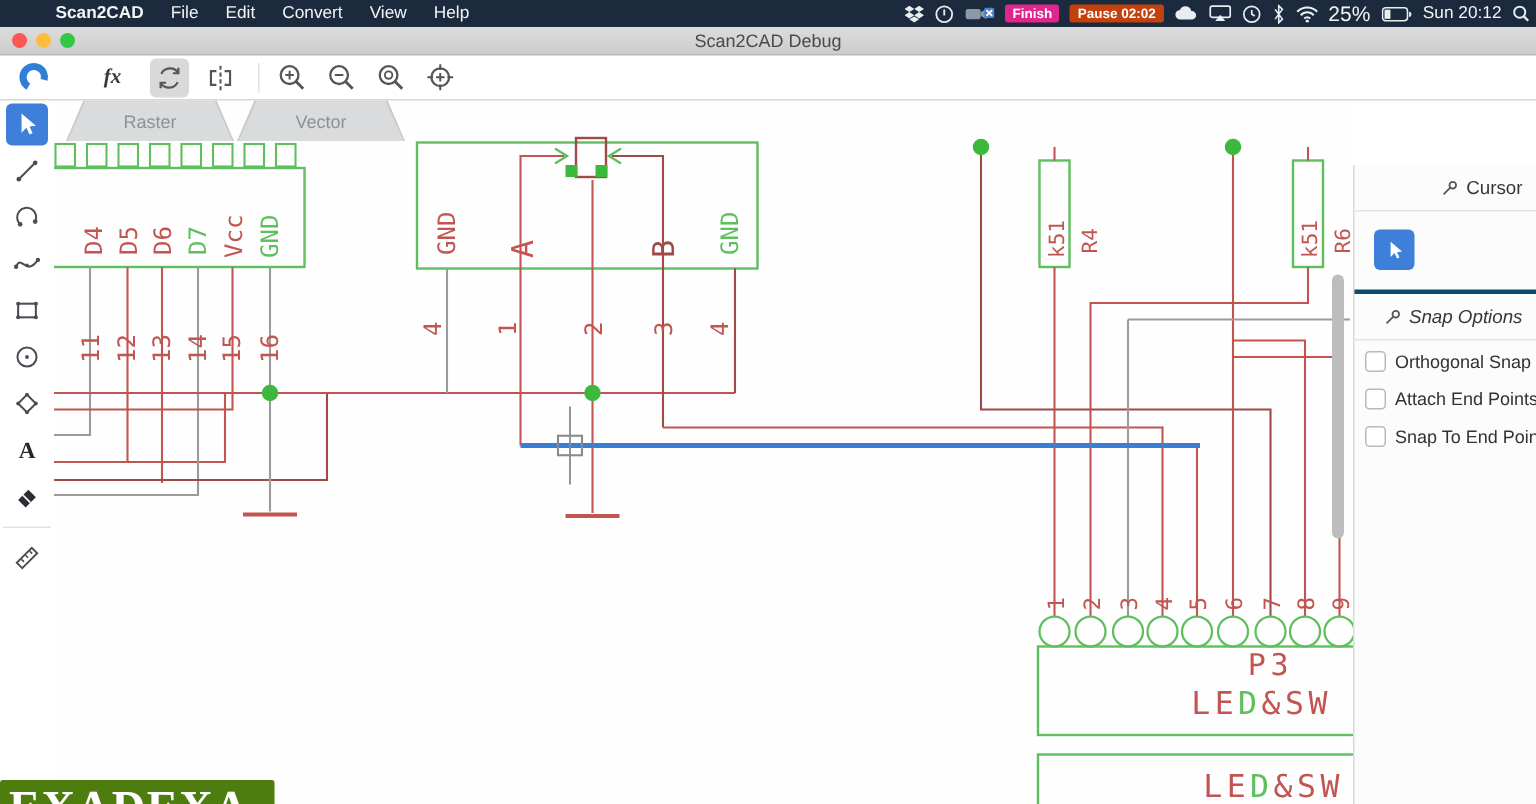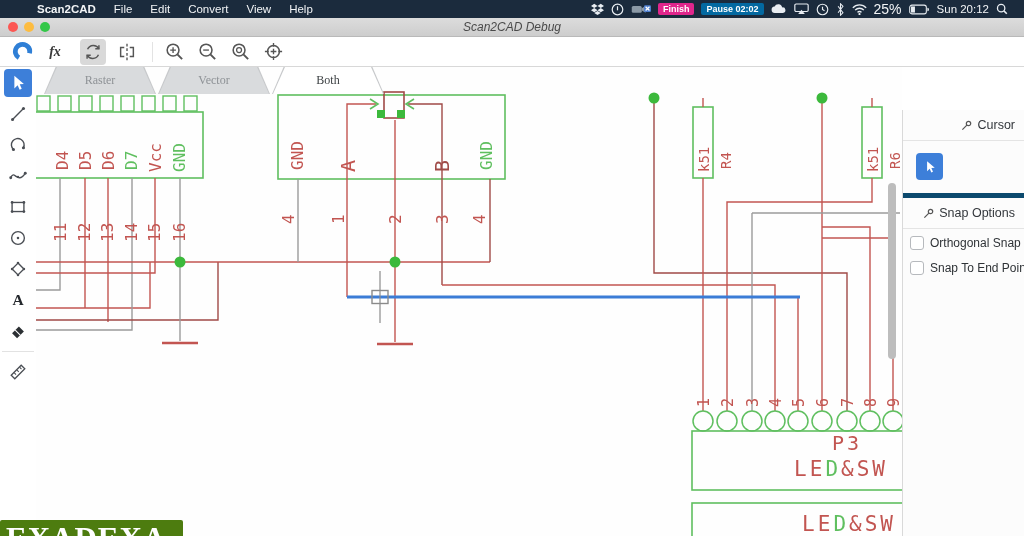--- a/index.html
+++ b/index.html
@@ -2,50 +2,50 @@
 <html><head>
 <meta charset="utf-8">
 <style>
   html,body{margin:0;padding:0;width:1024px;height:536px;overflow:hidden;
     font-family:"Liberation Sans",sans-serif;background:#fff;}
   .menubar{position:absolute;left:0;top:0;width:1024px;height:18px;background:#1b2b3d;
     display:flex;align-items:center;color:#f2f4f6;font-size:11.5px;z-index:50;}
   .mb-left{display:flex;align-items:center;gap:0;padding-left:10px;}
   .mb-item{padding:0 9px;white-space:nowrap;}
   .mb-app{font-weight:bold;}
-  .mb-right{margin-left:auto;display:flex;align-items:center;gap:7px;padding-right:16px;}
+  .mb-right{margin-left:auto;display:flex;align-items:center;gap:7px;padding-right:4px;}
   .mb-right svg{display:block;}
   .badge{font-size:9px;font-weight:bold;padding:1px 5px;border-radius:2px;color:#fff;white-space:nowrap;}
   .titlebar{position:absolute;left:0;top:18px;width:1024px;height:18px;
     background:linear-gradient(#dcdcdc,#cdcdcd);border-bottom:1px solid #b9b9b9;z-index:49;}
   .tl{position:absolute;top:4px;width:10px;height:10px;border-radius:50%;}
-  .wintitle{position:absolute;left:0;right:0;top:2px;text-align:center;font-size:12px;color:#4a4a4a;font-style:italic;}
+  .wintitle{position:absolute;left:0;right:0;top:2px;text-align:center;font-size:12px;color:#4a4a4a;}
   .toolbar{position:absolute;left:0;top:37px;width:1024px;height:29px;background:#fff;
     border-bottom:1px solid #d8d8d8;display:flex;align-items:center;z-index:48;}
   .tb-btn{height:26px;min-width:26px;display:flex;align-items:center;justify-content:center;margin-left:8px;border-radius:4px;}
   .tb-sel{background:#d9d9d9;}
   .fx{font-style:italic;font-weight:bold;font-size:14px;color:#3a3a3a;font-family:"Liberation Serif",serif;}
   .palette{position:absolute;left:0;top:66px;width:36px;height:470px;background:#fff;z-index:40;}
   .ptool{width:28px;height:28px;margin:3px auto;display:flex;align-items:center;justify-content:center;border-radius:4px;}
   .ptool-sel{background:#3d7fd9;}
   .psep{border-top:1px solid #e2e2e2;margin:6px 2px;}
   .canvas-wrap{position:absolute;left:36px;top:66px;width:866px;height:470px;background:#fefefe;}
-  .tabs{position:absolute;left:44px;top:66px;height:28px;display:flex;z-index:45;font-family:Liberation Serif, serif;}
+  .tabs{position:absolute;left:44px;top:66px;height:28px;display:flex;z-index:45;}
   .tab{position:relative;width:112px;height:28px;margin-right:2px;}
   .tab-outer{position:absolute;inset:0;background:#c7c9cb;
     clip-path:polygon(12px 0,calc(100% - 12px) 0,100% 100%,0 100%);}
   .tab-inner{position:absolute;inset:1px 1px 0 1px;background:#d9dbdd;
     clip-path:polygon(12px 0,calc(100% - 12px) 0,100% 100%,0 100%);
     display:flex;align-items:center;justify-content:center;font-size:12px;color:#8e9296;}
   .tab.active .tab-inner{background:#fff;color:#3c4043;}
   .rpanel{position:absolute;left:902px;top:66px;width:122px;height:446px;background:#fcfcfc;
     border-left:1px solid #d9d9d9;z-index:46;font-size:12.5px;color:#33373c;margin-top:44px;}
   .rp-head{height:30px;display:flex;align-items:center;justify-content:flex-end;gap:5px;
     padding-right:10px;border-bottom:1px solid #e4e4e4;}
-  .rp-head2{border-top:5px solid #0c4a6e;margin-top:13px;}
+  .rp-head2{border-top:3px solid #0c4a6e;margin-top:13px;font-style:italic;}
   .cursor-btn{width:27px;height:27px;background:#3d7fd9;border-radius:4px;margin:12px 0 0 13px;
     display:flex;align-items:center;justify-content:center;}
   .chk-row{display:flex;align-items:center;gap:6px;padding:4px 0 4px 7px;margin-top:3px;}
   .chk{width:12px;height:12px;border:1px solid #b6b9bd;border-radius:3px;background:#fff;flex:none;}
   .chk-label{font-size:12px;color:#2f3337;white-space:nowrap;}
   .watermark{position:absolute;left:0;top:492px;width:183px;height:37px;background:#4d7c0f;
     z-index:60;color:#fff;overflow:hidden;border-radius:2px;margin-top:28px;}
   .wm-text{font-family:"Liberation Serif",serif;font-weight:bold;font-size:31px;
     letter-spacing:1px;position:absolute;left:6px;top:1px;transform:scaleY(1.05);}
   .wm-suffix{position:absolute;right:10px;bottom:0px;font-family:"Liberation Serif",serif;
@@ -79,21 +79,21 @@
       </span>
     <span>
         <svg width="20" height="12" viewBox="0 0 26 14">
           <rect x="1" y="3" width="13" height="9" rx="2" fill="#8b99a6"></rect>
           <path d="M14 6l5-3v9l-5-3z" fill="#8b99a6"></path>
           <rect x="17" y="2" width="9" height="9" rx="1.5" fill="#4d7fd0"></rect>
           <path d="M19 4l5 5M24 4l-5 5" stroke="#fff" stroke-width="1.6"></path>
         </svg>
       </span>
     <span class="badge" style="background:#e0268c;">Finish</span>
-    <span class="badge" style="background:#0369a1;">Pause 02:02</span>
+    <span class="badge" style="background:#c2410c;">Pause 02:02</span>
     <span>
         <svg width="16" height="12" viewBox="0 0 20 14">
           <path d="M5 12a4 4 0 0 1-.5-8A5 5 0 0 1 14 5a3.5 3.5 0 0 1 1 7z" fill="#e8edf2"></path>
         </svg>
       </span>
     <span>
         <svg width="15" height="12" viewBox="0 0 18 14">
           <rect x="1" y="1" width="16" height="9" rx="1.5" fill="none" stroke="#e8edf2" stroke-width="1.4"></rect>
           <path d="M9 8l4 5H5z" fill="#e8edf2"></path>
         </svg>
@@ -139,21 +139,21 @@
   <span class="tl" style="left:40px;background:#33c748;"></span>
   <div class="wintitle">Scan2CAD Debug</div>
 </div>
 
 <div class="toolbar">
   <span class="tb-btn" style="margin-left:9px;">
     <svg width="21" height="21" viewBox="0 0 22 22">
         <circle cx="11" cy="11" r="7.5" fill="none" stroke="#2f7fd6" stroke-width="5" stroke-dasharray="33 14" transform="rotate(120 11 11)"></circle>
       </svg>
   </span>
-  <span class="tb-btn" style="margin-left:7px;">
+  <span class="tb-btn" style="margin-left:27px;">
       <span class="fx">fx</span>
     </span>
   <span class="tb-btn tb-sel" style="margin-left:12px;">
     <svg width="20" height="20" viewBox="0 0 22 22">
         <path d="M5 8a7 7 0 0 1 12.5-.5M17 14a7 7 0 0 1-12.5.5" fill="none" stroke="#555" stroke-width="1.6"></path>
         <path d="M17.5 3.5v4h-4" fill="none" stroke="#555" stroke-width="1.6"></path>
         <path d="M4.5 18.5v-4h4" fill="none" stroke="#555" stroke-width="1.6"></path>
       </svg>
   </span>
   <span class="tb-btn" style="margin-left:8px;">
@@ -372,24 +372,20 @@
 
 <div class="tabs">
   <div class="tab">
       <div class="tab-outer"></div>
       <div class="tab-inner">Raster</div>
     </div>
   <div class="tab">
       <div class="tab-outer"></div>
       <div class="tab-inner">Vector</div>
     </div>
-  <div class="tab active">
-      <div class="tab-outer"></div>
-      <div class="tab-inner">Both</div>
-    </div>
 </div>
 
 <div class="rpanel">
   <div class="rp-head">
     <svg width="11" height="11" viewBox="0 0 12 12">
         <circle cx="8.2" cy="3.8" r="2.4" fill="none" stroke="#555" stroke-width="1.3"></circle>
         <line x1="6.4" y1="5.6" x2="1.5" y2="10.5" stroke="#555" stroke-width="1.3"></line>
       </svg>
     <span>Cursor</span>
   </div>
@@ -404,20 +400,24 @@
         <line x1="6.4" y1="5.6" x2="1.5" y2="10.5" stroke="#555" stroke-width="1.3"></line>
       </svg>
     <span>Snap Options</span>
   </div>
   <div class="chk-row">
     <span class="chk"></span>
     <span class="chk-label">Orthogonal Snap</span>
   </div>
   <div class="chk-row">
     <span class="chk"></span>
+    <span class="chk-label">Attach End Points</span>
+  </div>
+  <div class="chk-row">
+    <span class="chk"></span>
     <span class="chk-label">Snap To End Points</span>
   </div>
 </div>
 
 <div class="watermark">
   <div class="wm-text">EXADEXA</div>
   <div class="wm-suffix">com</div>
 </div>
 
 </body></html>

